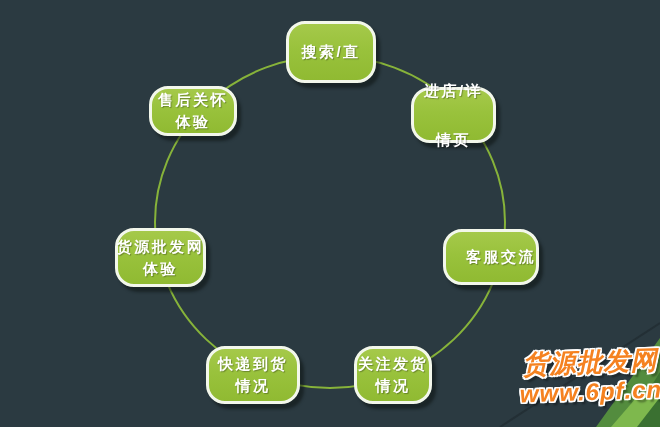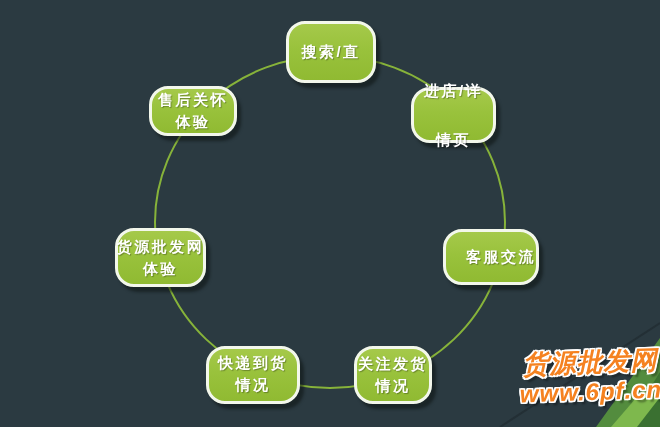--- a/index.html
+++ b/index.html
@@ -86,21 +86,21 @@
         <span class="node-line">进店/详</span>
         <span class="node-line">情页</span>
       </div>
       <div class="node" style="left: 443px; top: 229px; width: 96px; height: 56px; align-items: flex-end;">
         <span class="node-line">客服交流</span>
       </div>
       <div class="node" style="left: 354px; top: 346px; width: 78px; height: 58px;">
         <span class="node-line">关注发货</span>
         <span class="node-line">情况</span>
       </div>
-      <div class="node" style="left: 206px; top: 346px; width: 94px; height: 58px; font-family: Liberation Serif, serif;">
+      <div class="node" style="left: 206px; top: 346px; width: 94px; height: 58px;">
         <span class="node-line">快递到货</span>
         <span class="node-line">情况</span>
       </div>
       <div class="node" style="left: 115px; top: 228px; width: 91px; height: 59px;">
         <span class="node-line">货源批发网</span>
         <span class="node-line">体验</span>
       </div>
       <div class="node" style="left: 149px; top: 86px; width: 88px; height: 50px; text-align: right;">
         <span class="node-line">售后关怀</span>
         <span class="node-line">体验</span>

